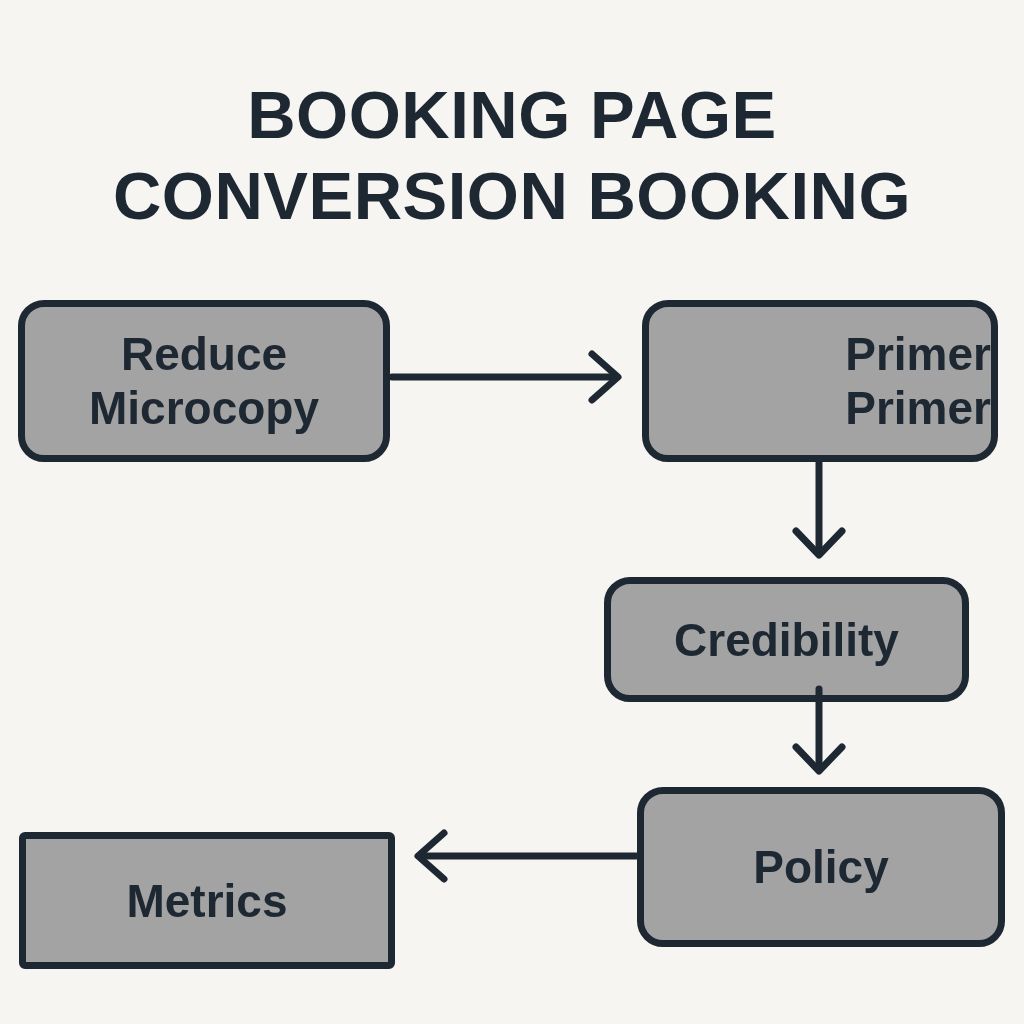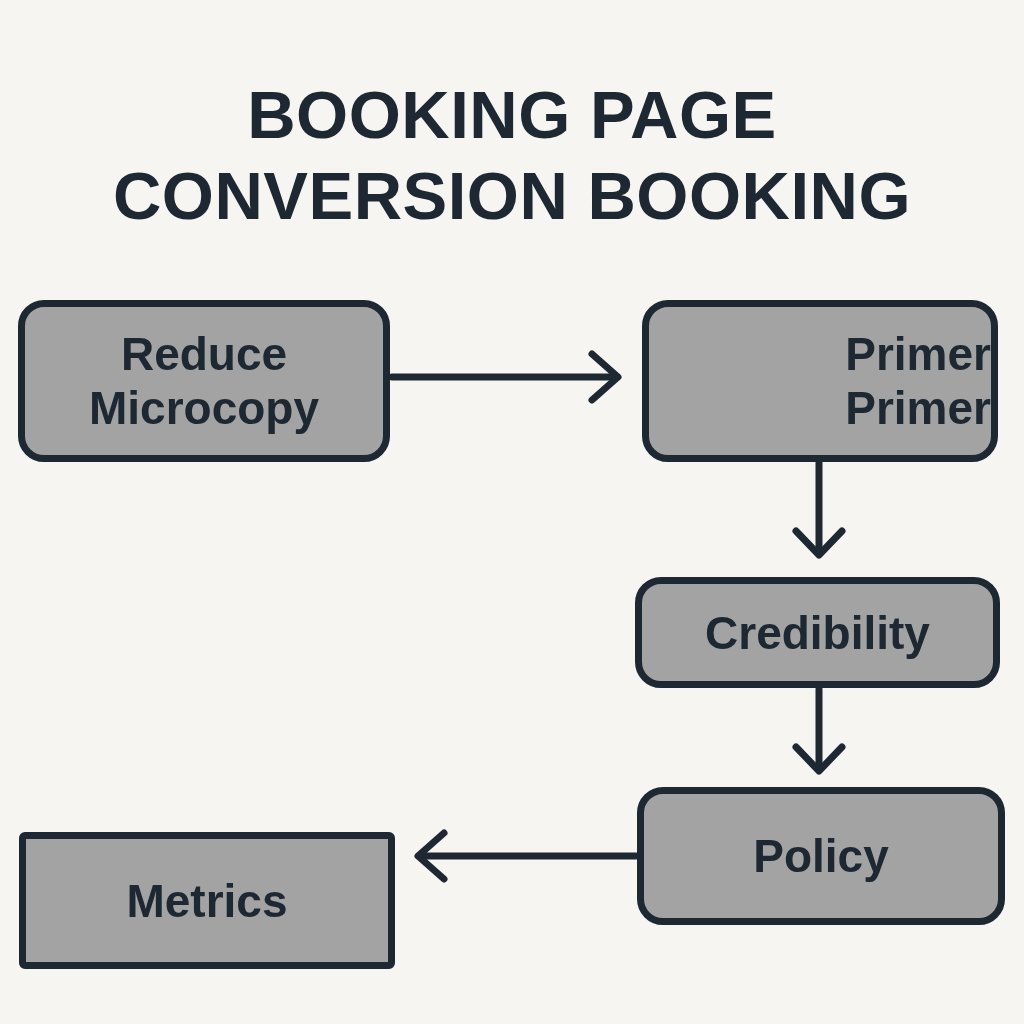--- a/index.html
+++ b/index.html
@@ -43,22 +43,22 @@
     justify-content: center;
     text-align: center;
     color: #1d2833;
     font-weight: bold;
     font-size: 46px;
     line-height: 54px;
   }
   .node-line { display: block; white-space: nowrap; }
   .node-reduce-friction { left: 18px;  top: 300px; width: 372px; height: 162px; }
   .node-primer-video    { left: 642px; top: 300px; width: 356px; height: 162px; align-items: flex-end; }
-  .node-credibility     { left: 635px; top: 577px; width: 365px; height: 111px; }
-  .node-policy-microcopy{ left: 637px; top: 787px; width: 368px; height: 138px; }
+  .node-credibility     { left: 604px; top: 577px; width: 365px; height: 125px; }
+  .node-policy-microcopy{ left: 637px; top: 787px; width: 368px; height: 160px; }
   .node-metrics         { left: 19px;  top: 832px; width: 376px; height: 137px; border-radius: 6px; }
   .edges-layer {
     position: absolute;
     left: 0; top: 0;
     width: 1024px;
     height: 1024px;
     pointer-events: none;
   }
 </style>
 </head>

